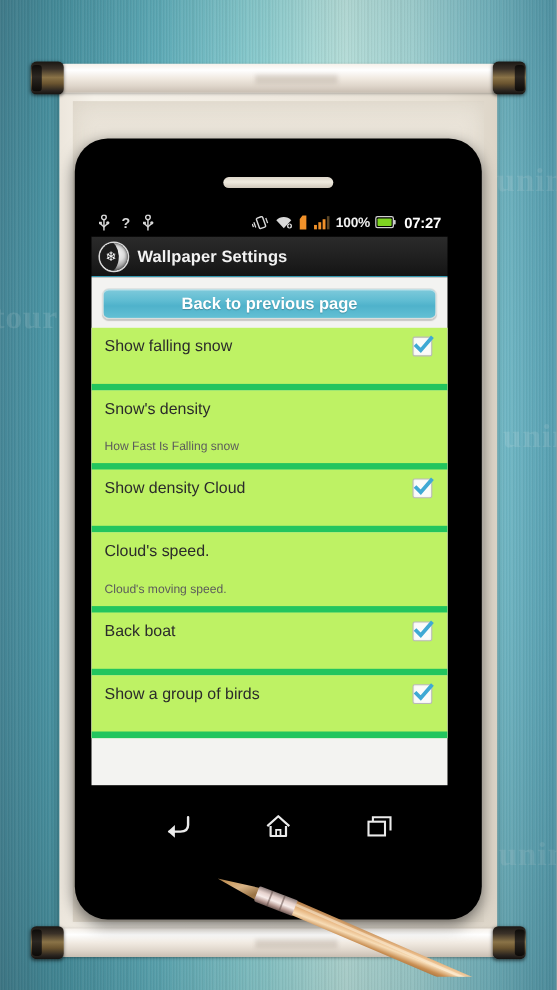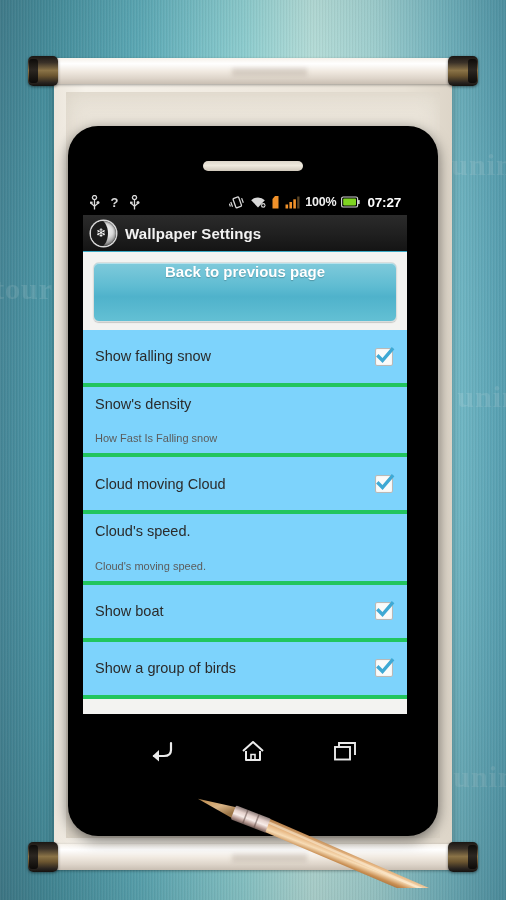--- a/index.html
+++ b/index.html
@@ -259,46 +259,46 @@
 
   
   #content {
     background: #f3f3f1;
     height: 462px;
     overflow: hidden;
   }
 
   #back-button {
     margin: 10px 10px 8px 10px;
-    height: 60px;
+    height: 28px;
     border-radius: 6px;
     background: linear-gradient(to bottom, #7fcadb 0%, #5fbcd2 40%, #4fb2cb 58%, #63c0d4 100%);
     border: 1px solid #d9dedd;
     box-shadow: 0 1px 1px rgba(0,0,0,0.18), inset 0 1px 0 rgba(255,255,255,0.45);
     display: flex;
-    align-items: flex-start;
+    align-items: center;
     justify-content: center;
     cursor: pointer;
   }
   #back-button-label {
     color: #ffffff;
     font-size: 15px;
     font-weight: bold;
     text-shadow: 0 1px 1px rgba(0,0,0,0.22);
   }
 
   .pref-list { background: #f3f3f1; }
 
   .pref-row {
     display: flex;
-    align-items: center;
+    align-items: flex-start;
     min-height: 57px;
     padding: 8px 14px 8px 12px;
-    border-bottom: 4px solid #22c55e;
-    background: #7dd3fc;
+    border-bottom: 6px solid #22c55e;
+    background: #bef264;
     cursor: pointer;
   }
   .pref-text { flex: 1 1 auto; min-width: 0; }
   .pref-title {
     font-size: 14.5px;
     color: #2b2b2b;
     line-height: 1.25;
   }
   .pref-summary {
     font-size: 11px;
@@ -478,37 +478,37 @@
               </div>
             </div>
             <div class="pref-row">
               <div class="pref-text">
                 <div class="pref-title">Snow's density</div>
                 <div class="pref-summary">How Fast Is Falling snow</div>
               </div>
             </div>
             <div class="pref-row">
               <div class="pref-text">
-                <div class="pref-title">Cloud moving Cloud</div>
+                <div class="pref-title">Show density Cloud</div>
               </div>
               <div class="checkbox">
                 <svg width="22" height="22" viewBox="0 0 22 22">
                   <path d="M4.5 11.5 L8.5 15.5 L18 4.5" stroke="#3fa9d4" stroke-width="3.4" fill="none" stroke-linecap="square" stroke-linejoin="miter"></path>
                 </svg>
               </div>
             </div>
             <div class="pref-row">
               <div class="pref-text">
                 <div class="pref-title">Cloud's speed.</div>
                 <div class="pref-summary">Cloud's moving speed.</div>
               </div>
             </div>
             <div class="pref-row">
               <div class="pref-text">
-                <div class="pref-title">Show boat</div>
+                <div class="pref-title">Back boat</div>
               </div>
               <div class="checkbox">
                 <svg width="22" height="22" viewBox="0 0 22 22">
                   <path d="M4.5 11.5 L8.5 15.5 L18 4.5" stroke="#3fa9d4" stroke-width="3.4" fill="none" stroke-linecap="square" stroke-linejoin="miter"></path>
                 </svg>
               </div>
             </div>
             <div class="pref-row">
               <div class="pref-text">
                 <div class="pref-title">Show a group of birds</div>

